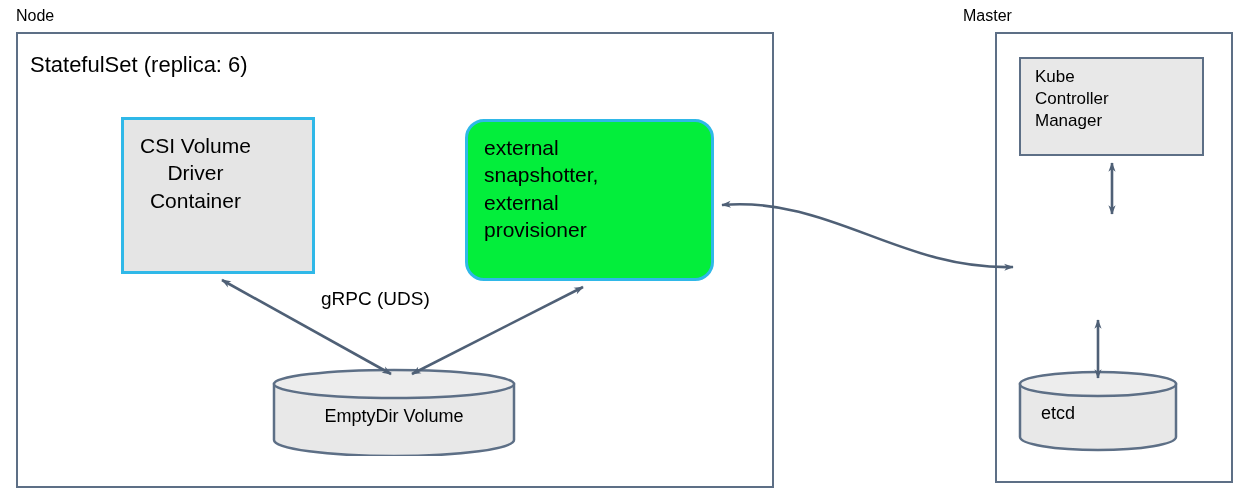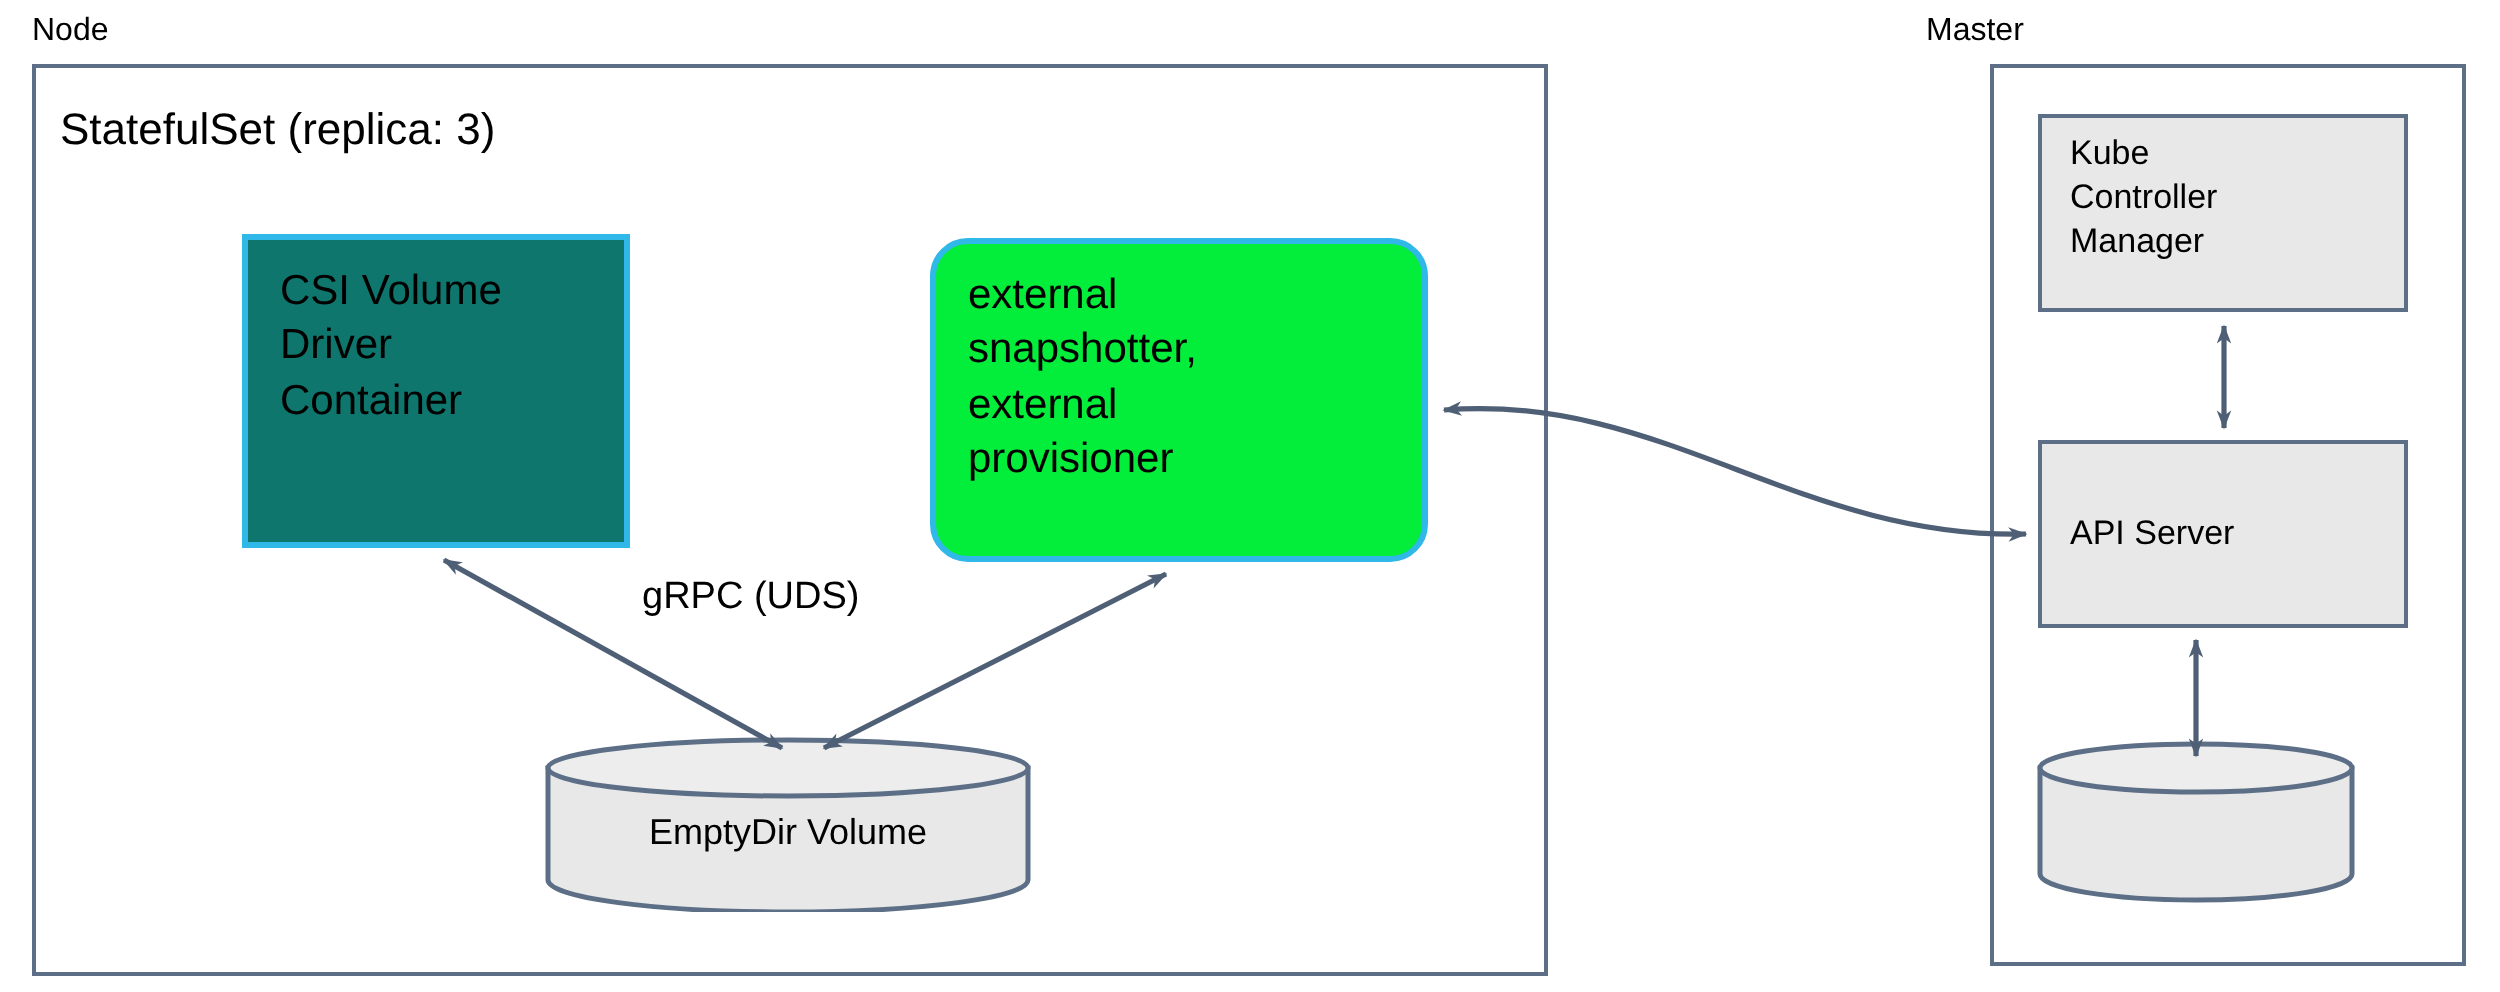--- a/index.html
+++ b/index.html
@@ -55,21 +55,21 @@
     align-items: flex-start;
     justify-content: flex-start;
   }
   .proc-box .proc-text {
     font-size: 21px;
     line-height: 1.30;
     color: #000000;
     padding: 12px 0 0 16px;
     white-space: pre-line;
   }
-  .proc-box.orange { background: #0f766e; }
+  .proc-box.orange { background: #e5e5e5; text-align: center; }
   .proc-box.green  { background: #03ee3b; }
 
   
   .grey-box {
     position: absolute;
     box-sizing: border-box;
     background: #e8e8e8;
     border: 2px solid #5d6f86;
     display: flex;
     align-items: flex-start;
@@ -126,21 +126,21 @@
 </style>
 </head>
 <body>
 
 <div id="canvas">
 
   <div class="group-label" style="left:16px; top:8px;">Node</div>
 
   <div class="container-box" style="left:16px; top:32px; width:758px; height:456px;"></div>
 
-  <div class="set-title" style="left:30px; top:54px;">StatefulSet (replica: 3)</div>
+  <div class="set-title" style="left:30px; top:54px;">StatefulSet (replica: 6)</div>
 
   <div class="proc-box orange" style="left:121px; top:117px; width:194px; height:157px;">
     <div class="proc-text">CSI Volume
 Driver
 Container</div>
   </div>
 
   <div class="proc-box green" style="left:465px; top:119px; width:249px; height:162px;border-radius:19px;">
     <div class="proc-text">external
 snapshotter,
@@ -161,29 +161,27 @@
   <div class="group-label" style="left:963px; top:8px;">Master</div>
 
   <div class="container-box" style="left:995px; top:32px; width:238px; height:451px;"></div>
 
   <div class="grey-box" style="left:1019px; top:57px; width:185px; height:99px;">
     <div class="grey-text">Kube
 Controller
 Manager</div>
   </div>
 
-  <div class="grey-box centered" style="left:1019px; top:220px; width:185px; height:94px;">
-    <div class="grey-text">API Server</div>
-  </div>
 
   <div class="cyl etcd" style="left:1017px; top:370px; width:162px; height:82px;">
     <svg width="162" height="82" viewBox="0 0 162 82">
       <path d="M3,14 L3,67 A78,13 0 0 0 159,67 L159,14 Z" fill="#e8e8e8" stroke="#5d6f86" stroke-width="2.5"></path>
       <ellipse cx="81" cy="14" rx="78" ry="12" fill="#ededed" stroke="#5d6f86" stroke-width="2.5"></ellipse>
     </svg>
+    <div class="cyl-label" style="top:33px;">etcd</div>
   </div>
 
   <svg id="connectors" viewBox="0 0 1250 496">
     <defs>
       <marker id="ah" markerWidth="11" markerHeight="11" refX="9.2" refY="4.2" orient="auto" markerUnits="userSpaceOnUse">
         <path d="M0.4,0.6 L10,4.2 L0.4,7.8 L3.1,4.2 Z" fill="#4f6076"></path>
       </marker>
       <marker id="ahs" markerWidth="11" markerHeight="11" refX="1.5" refY="4.2" orient="auto" markerUnits="userSpaceOnUse">
         <path d="M10.3,0.6 L0.7,4.2 L10.3,7.8 L7.6,4.2 Z" fill="#4f6076"></path>
       </marker>

